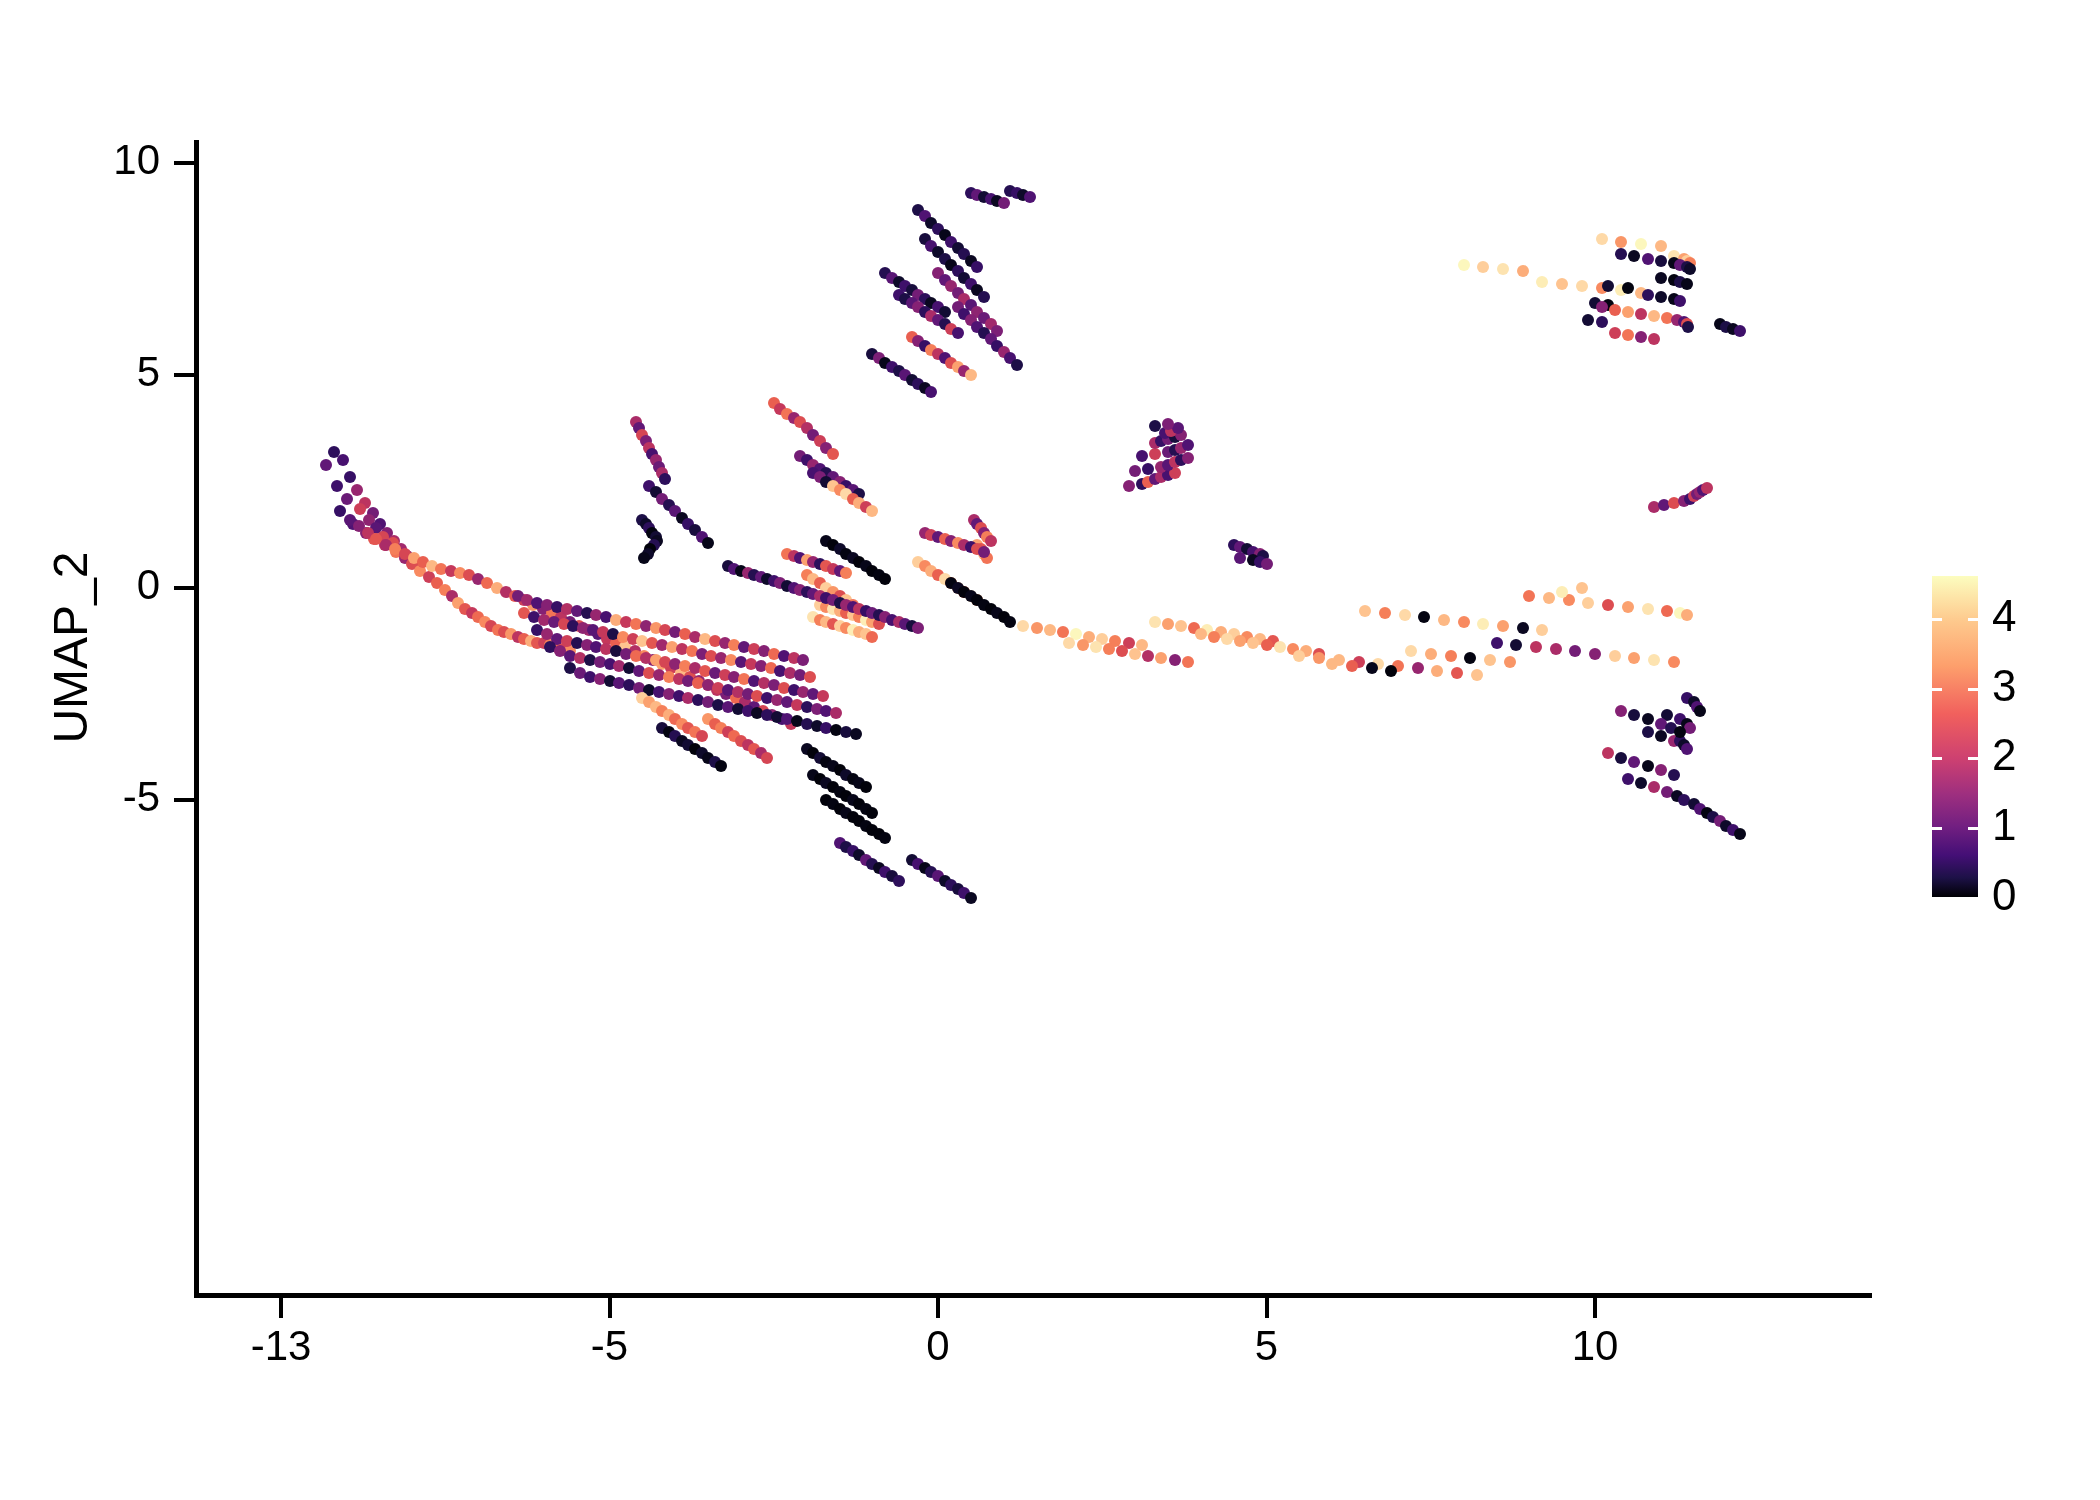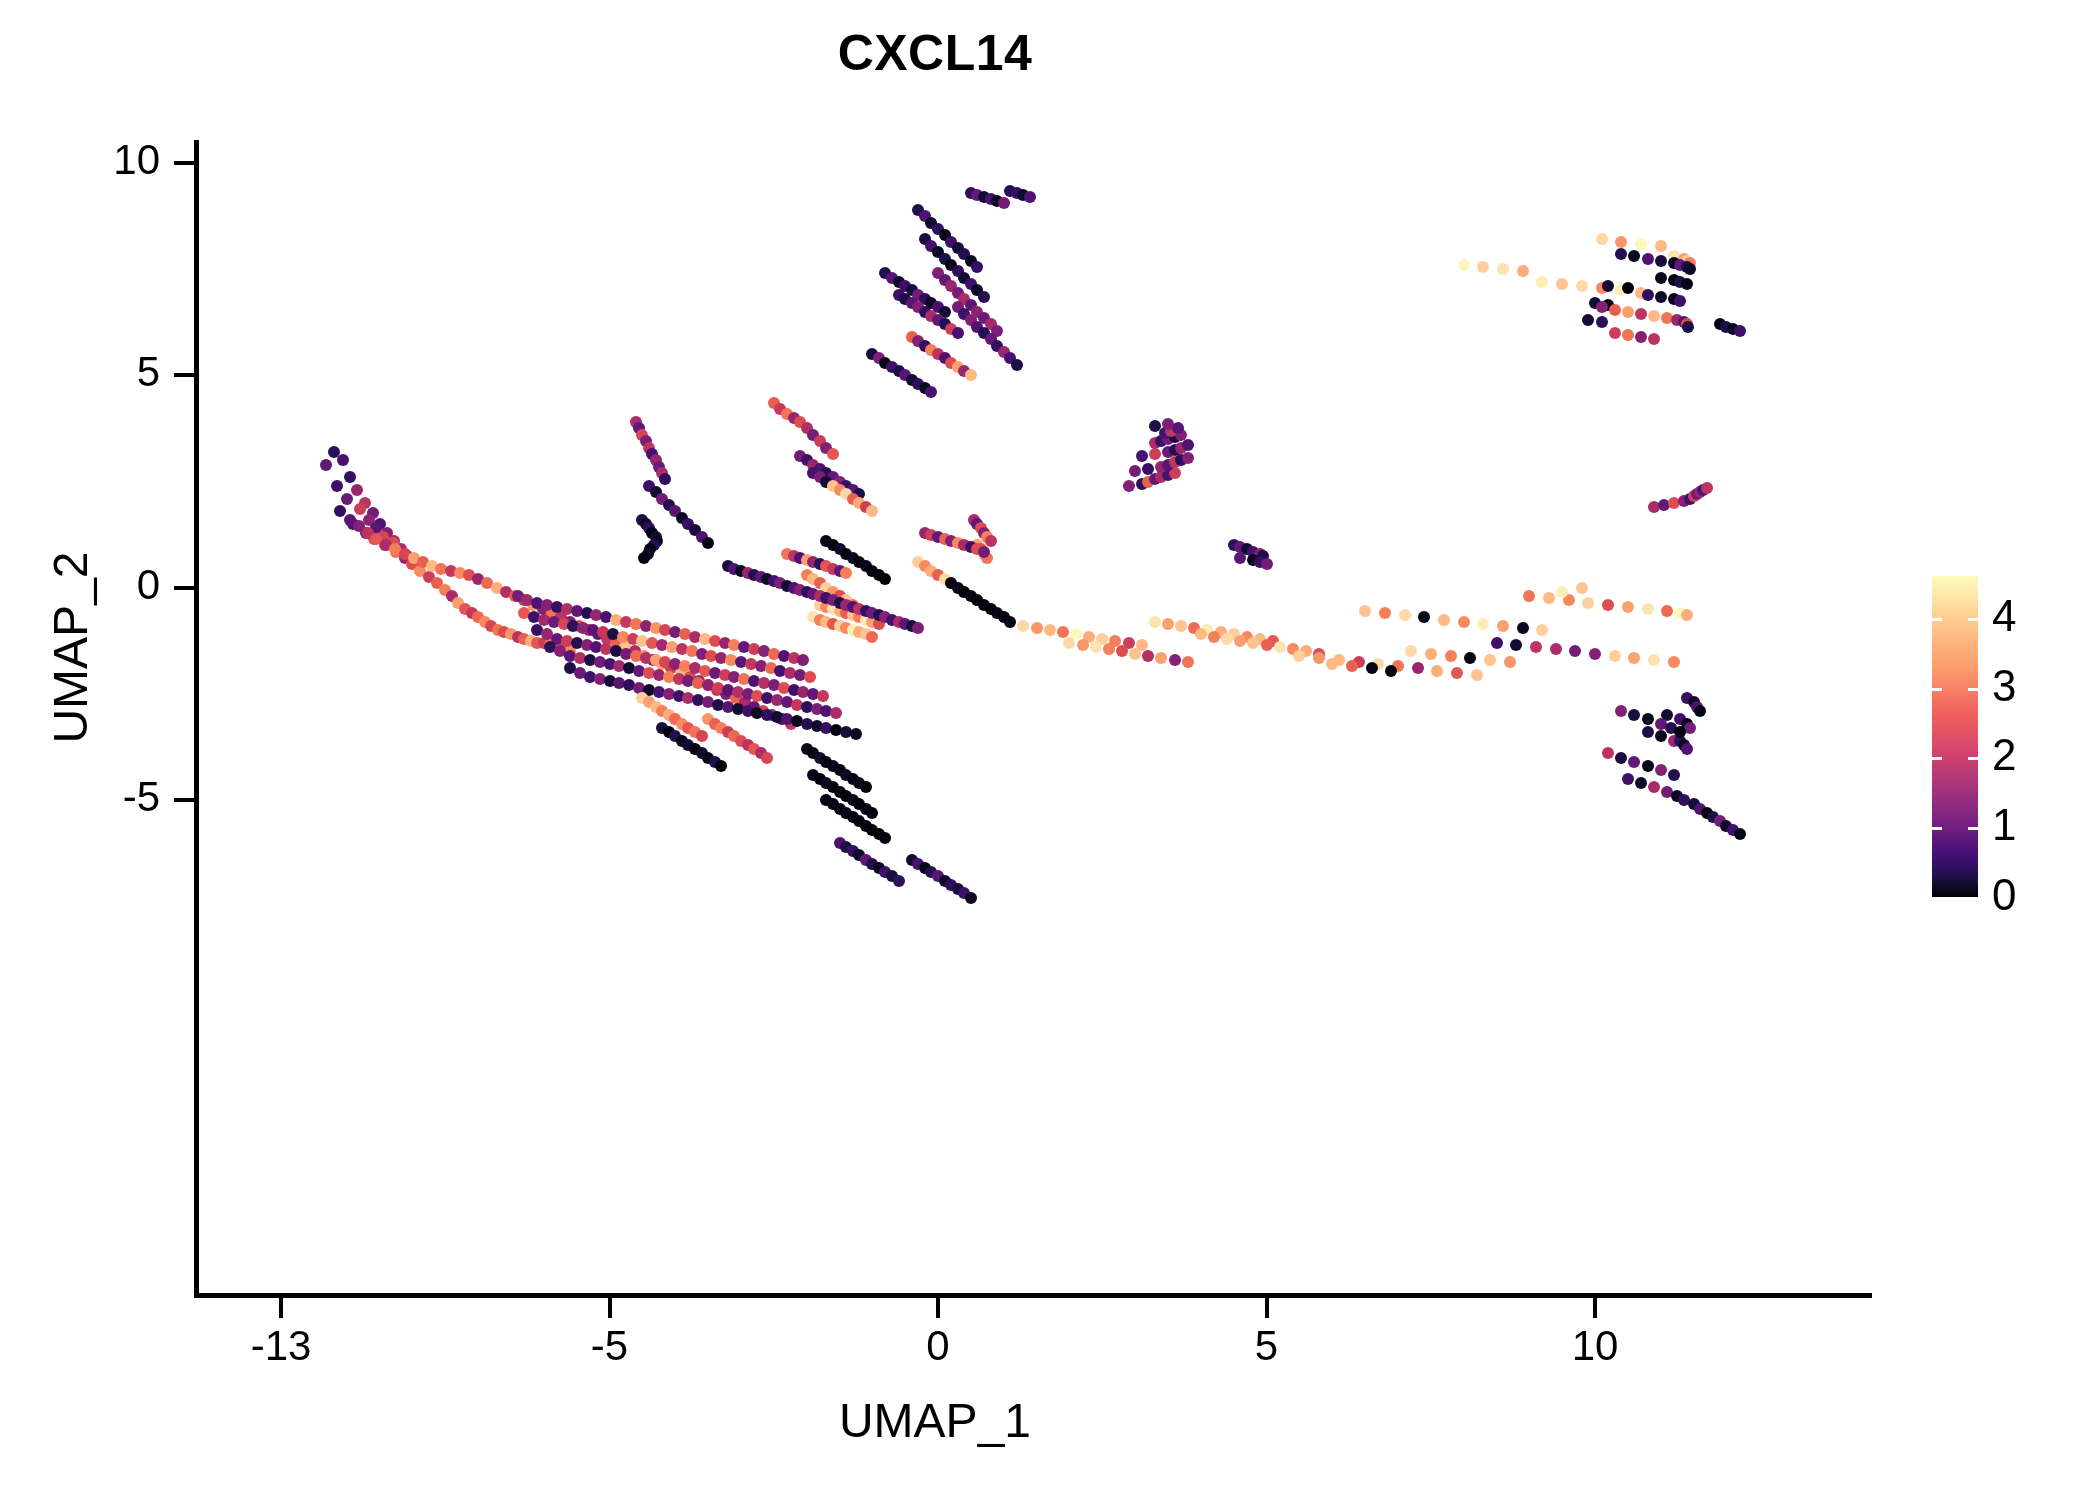--- a/index.html
+++ b/index.html
@@ -39,21 +39,20 @@
   .lg-tick{position:absolute;height:3px;width:10px;background:#fff;}
   .lg-tick.l{left:0;}
   .lg-tick.r{right:0;}
   .lg-lab{position:absolute;left:60px;font-size:44px;margin-top:-27px;}
 </style>
 </head>
 <body>
 
 <div id="root">
 
-  <div id="plot-title">CXCL14</div>
 
   <div id="panel">
     <div id="points">
         <span class="pt" style="left:127.7px;top:321.5px;background:rgb(97,24,119)"></span>
         <span class="pt" style="left:135.6px;top:308.8px;background:rgb(45,15,91)"></span>
         <span class="pt" style="left:145.4px;top:317.3px;background:rgb(71,17,111)"></span>
         <span class="pt" style="left:152.0px;top:334.3px;background:rgb(54,15,101)"></span>
         <span class="pt" style="left:158.6px;top:347.0px;background:rgb(151,38,111)"></span>
         <span class="pt" style="left:167.1px;top:359.7px;background:rgb(188,52,96)"></span>
         <span class="pt" style="left:175.0px;top:370.4px;background:rgb(115,29,118)"></span>
@@ -911,21 +910,20 @@
       <span class="tick-y" style="top:163px"></span>
       <span class="tlab-y" style="top:163px">10</span>
       <span class="tick-y" style="top:375.33333333333337px"></span>
       <span class="tlab-y" style="top:375.33333333333337px">5</span>
       <span class="tick-y" style="top:587.6666666666667px"></span>
       <span class="tlab-y" style="top:587.6666666666667px">0</span>
       <span class="tick-y" style="top:800px"></span>
       <span class="tlab-y" style="top:800px">-5</span>
     </div>
 
-  <div id="xtitle">UMAP_1</div>
   <div id="ytitle">UMAP_2</div>
 
   <div id="legend">
     <div id="legend-bar"></div>
     <div id="legend-ticks">
         <span class="lg-tick l" style="top:41.9px"></span>
         <span class="lg-tick r" style="top:41.9px"></span>
         <span class="lg-lab" style="top:41.9px">4</span>
         <span class="lg-tick l" style="top:111.7px"></span>
         <span class="lg-tick r" style="top:111.7px"></span>

